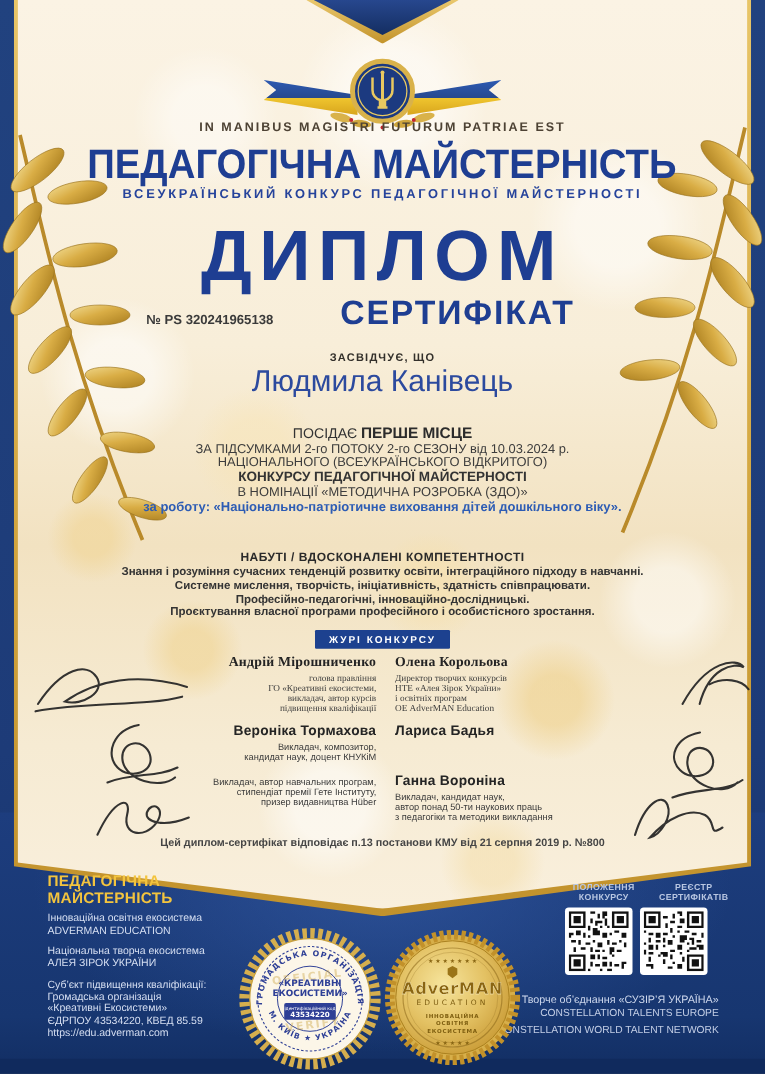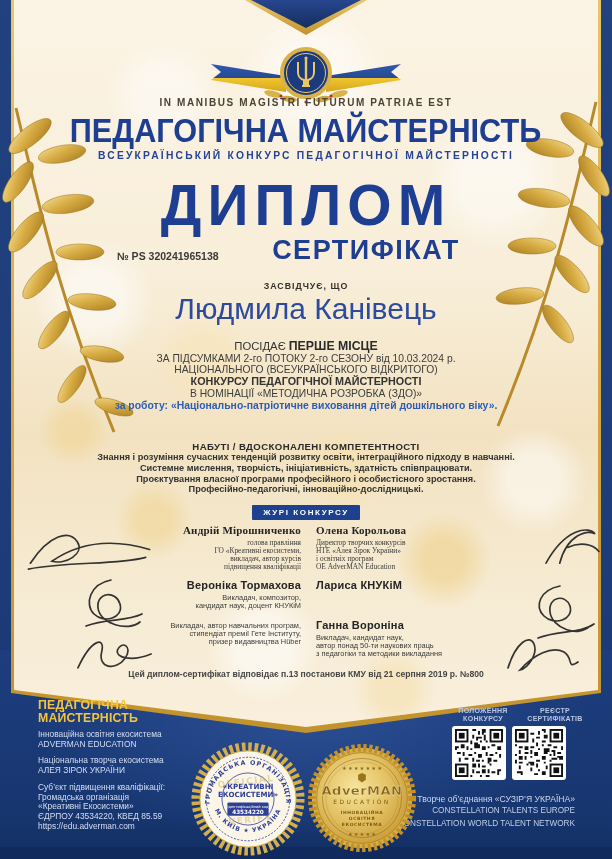--- a/index.html
+++ b/index.html
@@ -57,21 +57,21 @@
 
   .word-main{position:absolute;left:0;right:0;top:177px;text-align:center;color:#1e3e92;
     font-size:57px;font-weight:bold;letter-spacing:6px;line-height:1;}
   .word-sub{position:absolute;left:0;right:0;top:235px;text-align:center;color:#1e3e92;
     font-size:27px;font-weight:bold;letter-spacing:1.5px;transform:translateX(60px);}
   .cert-number{position:absolute;left:117px;top:250px;font-size:10.5px;font-weight:bold;color:#3a3a3a;}
 
   .certifies{position:absolute;left:0;right:0;top:281px;text-align:center;
     font-size:8.8px;font-weight:bold;letter-spacing:1px;color:#33302b;}
   .recipient{position:absolute;left:0;right:0;top:292px;text-align:center;
-    font-size:30px;color:#2c4a9e;}
+    font-size:24px;color:#2c4a9e;}
 
   .award{position:absolute;left:30px;right:30px;top:341px;text-align:center;color:#3d3d3d;}
   .award div{line-height:11.7px;font-size:10.3px;}
   .award .a1{font-size:11.3px;color:#333;}
   .award .a1 b{font-size:12.3px;margin-left:3px;color:#2b2b2b;}
   .award .a4{font-weight:bold;color:#333;font-size:10.8px;}
   .award .a6{font-weight:bold;color:#2d5cb4;font-size:10.4px;}
 
   .comp-title{position:absolute;left:0;right:0;top:441px;text-align:center;
     font-size:9.6px;font-weight:bold;letter-spacing:.4px;color:#2a2a2a;}
@@ -205,22 +205,22 @@
     <div>НАЦІОНАЛЬНОГО (ВСЕУКРАЇНСЬКОГО ВІДКРИТОГО)</div>
     <div class="a4">КОНКУРСУ ПЕДАГОГІЧНОЇ МАЙСТЕРНОСТІ</div>
     <div>В НОМІНАЦІЇ «МЕТОДИЧНА РОЗРОБКА (ЗДО)»</div>
     <div class="a6">за роботу: «Національно-патріотичне виховання дітей дошкільного віку».</div>
   </div>
 
   <div class="comp-title">НАБУТІ / ВДОСКОНАЛЕНІ КОМПЕТЕНТНОСТІ</div>
   <div class="comp-lines">
     <div>Знання і розуміння сучасних тенденцій розвитку освіти, інтеграційного підходу в навчанні.</div>
     <div>Системне мислення, творчість, ініціативність, здатність співпрацювати.</div>
+    <div>Професійно-педагогічні, інноваційно-дослідницькі.</div>
     <div>Проєктування власної програми професійного і особистісного зростання.</div>
-    <div>Професійно-педагогічні, інноваційно-дослідницькі.</div>
   </div>
 
   <div class="jury-badge"><span>ЖУРІ КОНКУРСУ</span></div>
 
   <div class="jury-col jury-left r1">
     <div class="jury-name">Андрій Мірошниченко</div>
     <div class="jury-role ml">голова правління
 ГО «Креативні екосистеми,
 викладач, автор курсів
 підвищення кваліфікації</div>
@@ -231,21 +231,21 @@
 кандидат наук, доцент КНУКіМ</div>
   </div>
   <div class="jury-col jury-right r1">
     <div class="jury-name">Олена Корольова</div>
     <div class="jury-role ml">Директор творчих конкурсів
 НТЕ «Алея Зірок України»
 і освітніх програм
 ОЕ AdverMAN Education</div>
   </div>
   <div class="jury-col jury-right r2">
-    <div class="jury-name">Лариса КНУКіМ</div>
+    <div class="jury-name">Лариса Бадья</div>
   </div>
   <div class="jury-col jury-left r3">
     <div class="jury-role ml">Викладач, автор навчальних програм,
 стипендіат премії Гете Інституту,
 призер видавництва Hüber</div>
   </div>
   <div class="jury-col jury-right r3">
     <div class="jury-name">Ганна Вороніна</div>
     <div class="jury-role ml">Викладач, кандидат наук,
 автор понад 50-ти наукових праць

